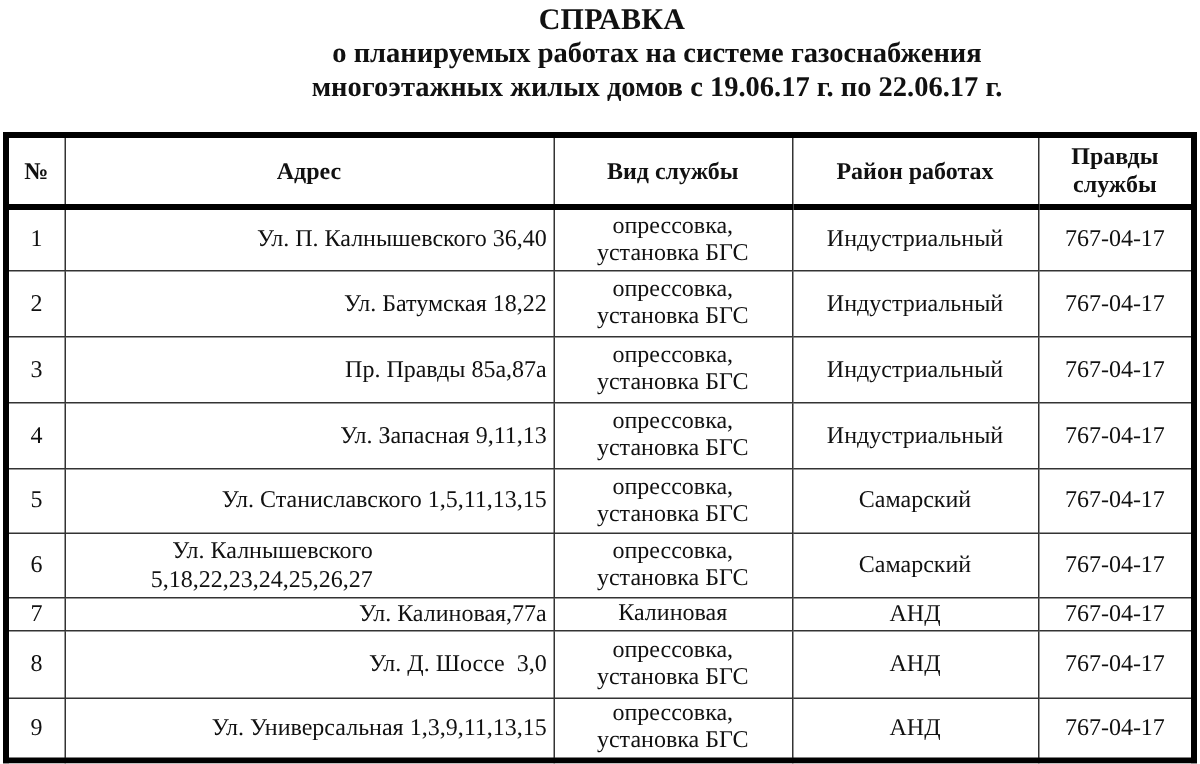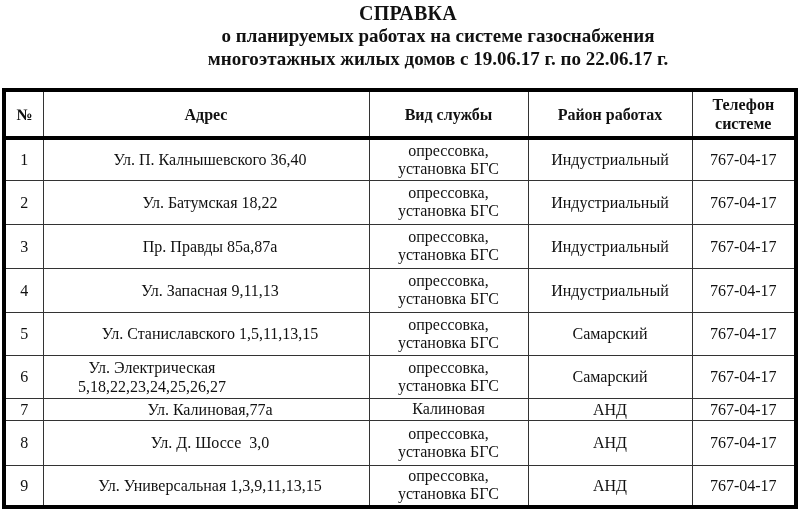--- a/index.html
+++ b/index.html
@@ -10,21 +10,21 @@
     .h2 { top: 25px; font-size: 19px; left: 38px; }
     .h3 { top: 48px; font-size: 19px; left: 38px; }
     table { position: absolute; left: 2px; top: 88px; border-collapse: collapse;
             width: 796px; table-layout: fixed; }
     table { border: 4px solid #000; }
     th, td { border: 1px solid #333; padding: 0 4px; font-size: 16px; line-height: 19px;
              vertical-align: middle; }
     th { font-weight: bold; text-align: center; font-size: 16px; height: 44px;
          border-bottom: 4px solid #000; }
     td.num, td.work, td.dist, td.phone { text-align: center; }
-    td.addr { text-align: center; padding-left: 12px; }
+    td.addr { text-align: right; padding-left: 12px; }
     td.work { line-height: 18px; }
     col.c-num { width: 39px; }
     col.c-addr { width: 326px; }
     col.c-work { width: 159px; }
     col.c-dist { width: 164px; }
     col.c-phone { width: 104px; }
   </style>
 </head>
 <body>
 
@@ -39,21 +39,21 @@
       <col class="c-work">
       <col class="c-dist">
       <col class="c-phone">
   </colgroup>
   <thead>
     <tr>
       <th>№</th>
       <th>Адрес</th>
       <th>Вид службы</th>
       <th>Район работах</th>
-      <th style="padding:0 14px;">Телефон системе</th>
+      <th style="padding:0 14px;">Правды службы</th>
     </tr>
   </thead>
   <tbody>
     <tr style="height:42px;">
       <td class="num">1</td>
       <td class="addr">Ул. П. Калнышевского 36,40</td>
       <td class="work">опрессовка, установка БГС</td>
       <td class="dist">Индустриальный</td>
       <td class="phone">767-04-17</td>
     </tr>
@@ -80,21 +80,21 @@
     </tr>
     <tr style="height:43px;">
       <td class="num">5</td>
       <td class="addr">Ул. Станиславского 1,5,11,13,15</td>
       <td class="work">опрессовка, установка БГС</td>
       <td class="dist">Самарский</td>
       <td class="phone">767-04-17</td>
     </tr>
     <tr style="height:43px;">
       <td class="num">6</td>
-      <td class="addr" style="padding-right:120px;">Ул. Электрическая 5,18,22,23,24,25,26,27</td>
+      <td class="addr" style="padding-right:120px;">Ул. Калнышевского 5,18,22,23,24,25,26,27</td>
       <td class="work">опрессовка, установка БГС</td>
       <td class="dist">Самарский</td>
       <td class="phone">767-04-17</td>
     </tr>
     <tr style="height:22px;">
       <td class="num">7</td>
       <td class="addr">Ул. Калиновая,77а</td>
       <td class="work">Калиновая</td>
       <td class="dist">АНД</td>
       <td class="phone">767-04-17</td>

